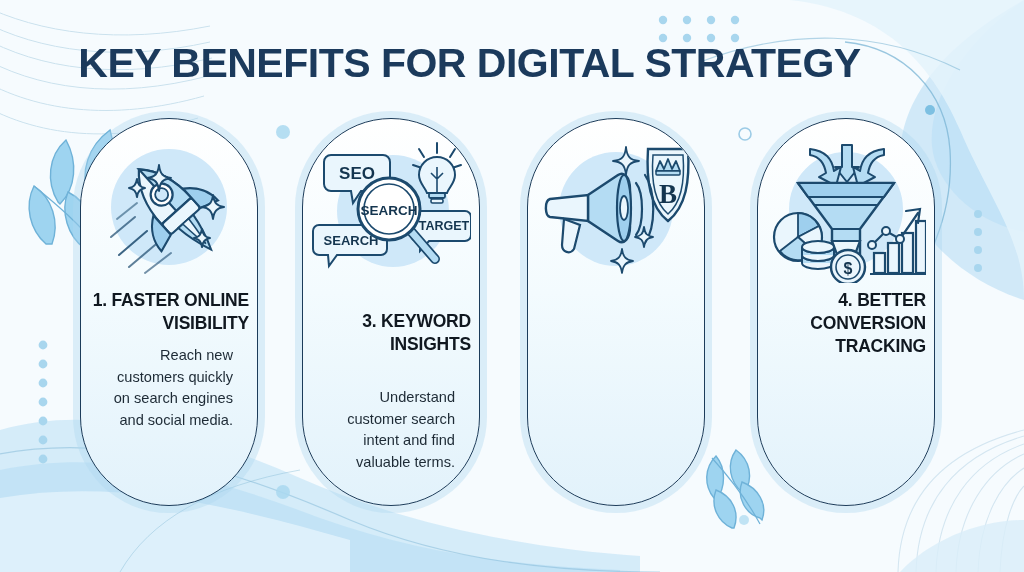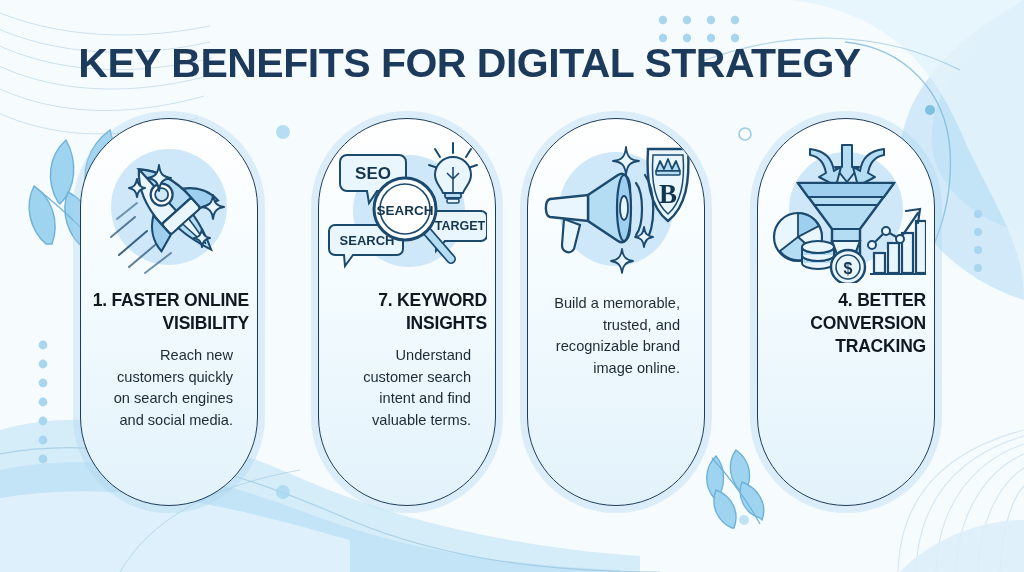--- a/index.html
+++ b/index.html
@@ -36,21 +36,21 @@
     border:1.6px solid #1c3c5a;
     border-radius:92px;
     background:linear-gradient(180deg,#ffffff 0%,#f3fbfe 45%,#e2f2fb 100%);
     box-shadow:0 0 0 7px rgba(173,216,240,0.38);
     display:flex;
     flex-direction:column;
     align-items:center;
     overflow:hidden;
   }
   .card.c1 { left:80px; }
-  .card.c2 { left:318px; }
+  .card.c2 { left:302px;gap:21px; }
   .card.c3 { left:527px; }
   .card.c4 { left:757px; }
 
   .card-icon {
     width:160px; height:150px;
     margin-top:14px;
     position:relative;
     flex:none;
   }
   .card-icon svg { display:block; width:160px; height:150px; }
@@ -241,21 +241,21 @@
 
         <g>
           <line x1="98" y1="96" x2="124" y2="126" stroke="#1c4a6e" stroke-width="10" stroke-linecap="round"></line>
           <line x1="98" y1="96" x2="124" y2="126" stroke="#b4dcf3" stroke-width="6.5" stroke-linecap="round"></line>
           <circle cx="78" cy="76" r="31" fill="#ffffff" stroke="#1c4a6e" stroke-width="3"></circle>
           <circle cx="78" cy="76" r="25" fill="#ffffff" stroke="#1c4a6e" stroke-width="1.6"></circle>
           <text x="78" y="82" font-family="Liberation Sans, sans-serif" font-size="13.5" font-weight="bold" fill="#14354f" text-anchor="middle">SEARCH</text>
         </g>
       </svg>
     </div>
-    <div class="card-title">7. KEYWORD INSIGHTS</div>
+    <div class="card-title">3. KEYWORD INSIGHTS</div>
     <div class="card-desc">Understand customer search intent and find valuable terms.</div>
   </div>
 
   <div class="card c3">
     <div class="card-icon">
       <svg viewBox="0 0 160 150" xmlns="http://www.w3.org/2000/svg">
         <circle cx="80" cy="76" r="57" fill="#cfe8f9"></circle>
 
         <g>
           <path d="M112,16 L152,16 C154,48 150,74 132,88 C114,74 110,48 112,16 Z" fill="#eaf6fd" stroke="#1c4a6e" stroke-width="2.4"></path>
@@ -279,21 +279,20 @@
           <path d="M109,42 C120,58 120,94 109,110"></path>
         </g>
 
         <g fill="#eaf6fd" stroke="#1c4a6e" stroke-width="1.8" stroke-linejoin="round">
           <path d="M90,14 C91,24 94,27 103,28 C94,29 91,32 90,42 C89,32 86,29 77,28 C86,27 89,24 90,14 Z"></path>
           <path d="M108,94 C109,101 111,103 117,104 C111,105 109,107 108,114 C107,107 105,105 99,104 C105,103 107,101 108,94 Z"></path>
           <path d="M86,116 C87,124 90,127 97,128 C90,129 87,132 86,140 C85,132 82,129 75,128 C82,127 85,124 86,116 Z"></path>
         </g>
       </svg>
     </div>
-    <div class="card-desc">Build a memorable, trusted, and recognizable brand image online.</div>
   </div>
 
   <div class="card c4">
     <div class="card-icon">
       <svg viewBox="0 0 160 150" xmlns="http://www.w3.org/2000/svg">
         <circle cx="80" cy="76" r="57" fill="#cfe8f9"></circle>
 
         <g fill="#b4dcf3" stroke="#1c4a6e" stroke-width="2" stroke-linejoin="round">
           <path d="M76,12 h10 v22 h7 l-12,15 l-12,-15 h7 Z"></path>
           <path d="M44,16 c16,2 22,10 24,22 l7,-4 l-5,19 l-17,-9 l7,-4 c-2,-10 -6,-16 -16,-18 Z"></path>

